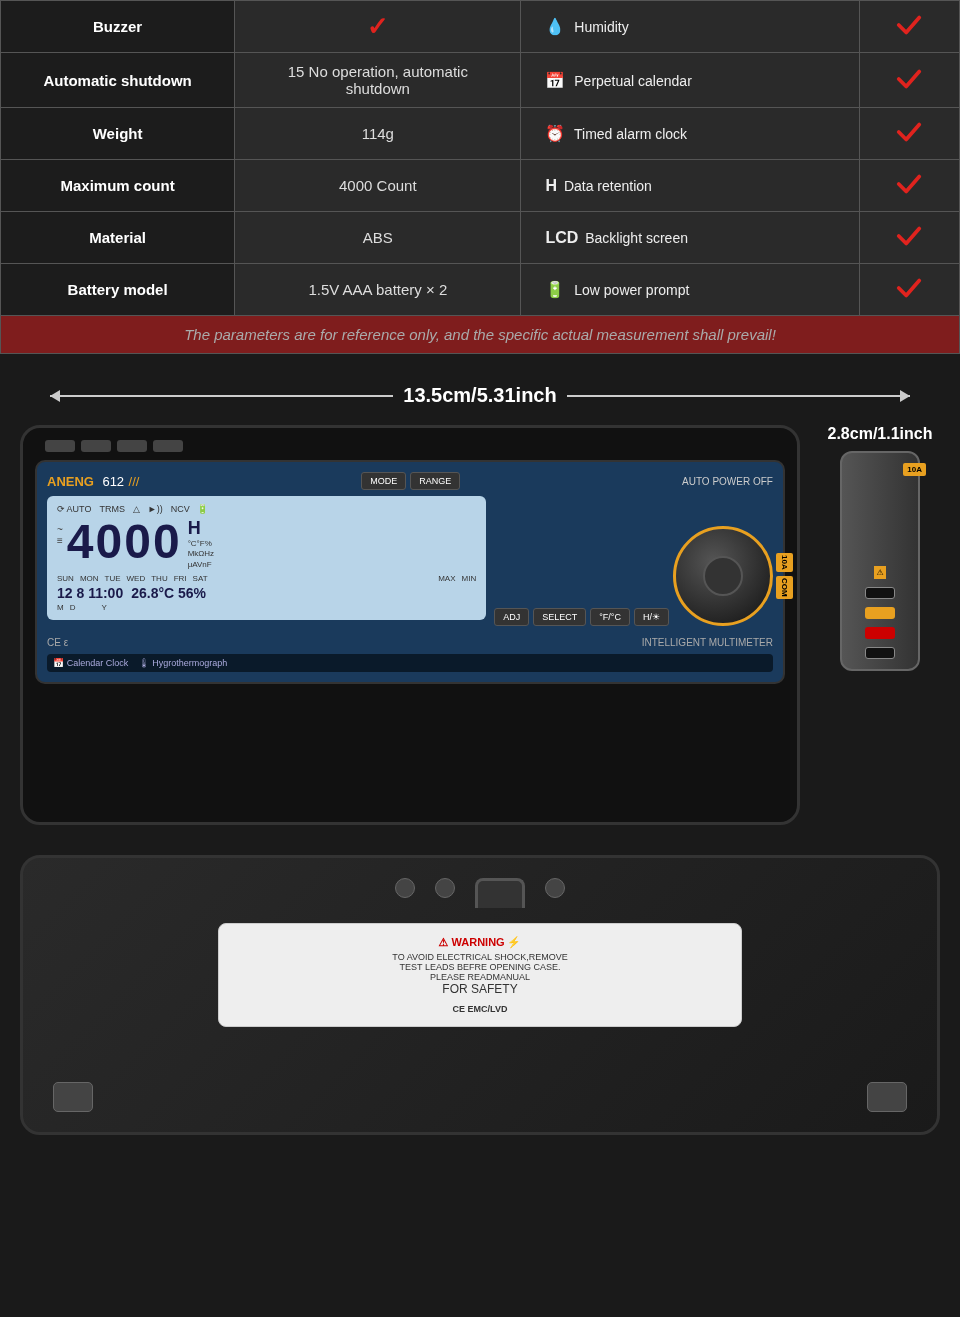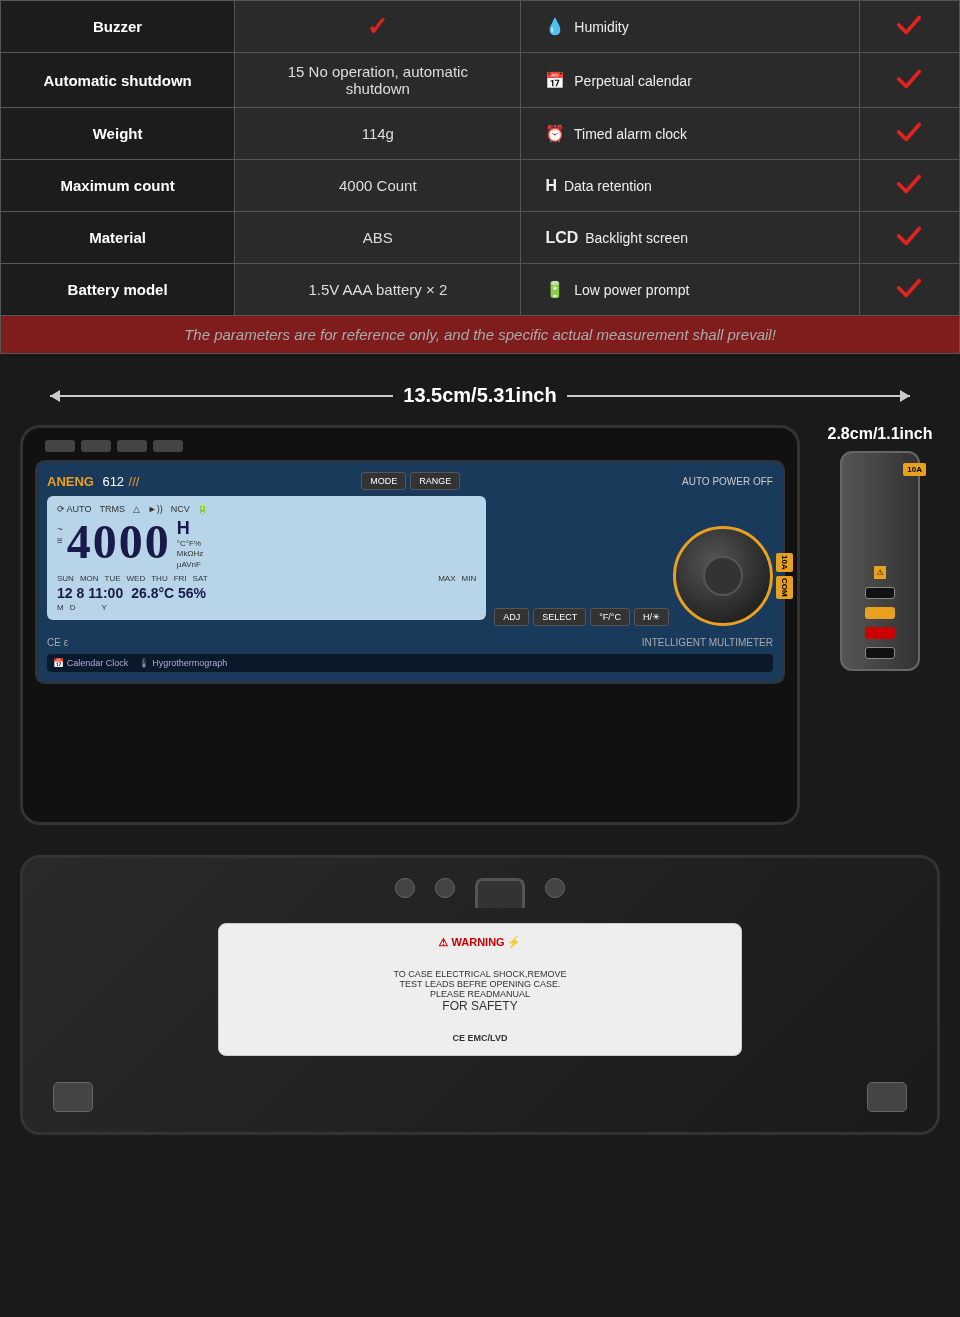--- a/index.html
+++ b/index.html
@@ -185,21 +185,21 @@
       gap: 8px;
       font-size: 9px;
       color: #333;
       margin-bottom: 4px;
     }
     .lcd-main-number {
       font-size: 48px;
       font-weight: bold;
       color: #1a1a4a;
       letter-spacing: 2px;
-      font-family: Liberation Serif, serif;
+      font-family: Liberation Sans, sans-serif;
       line-height: 1;
     }
     .ctrl-btn {
       background: #333;
       border: 1px solid #555;
       color: #fff;
       font-size: 9px;
       padding: 3px 8px;
       border-radius: 3px;
       text-align: center;
@@ -338,21 +338,21 @@
       width: 60%;
       text-align: center;
       color: #333;
       font-size: 9px;
       border: 1px solid #ccc;
     }
     .warning-title {
       font-weight: bold;
       font-size: 11px;
       color: #c00;
-      margin-bottom: 20px;
+      margin-bottom: 3px;
     }
     .back-corners {
       position: absolute;
       bottom: 20px;
       left: 30px;
       right: 30px;
       height: 30px;
       display: flex;
       justify-content: space-between;
     }
@@ -600,25 +600,25 @@
 
       <div class="back-top-buttons">
         <div class="back-button"></div>
         <div class="back-button"></div>
         <div class="back-hook"></div>
         <div class="back-button"></div>
       </div>
 
       <div class="back-warning-plate">
         <div class="warning-title">⚠ WARNING ⚡</div>
-        <div style="font-size:9px; color:#333;">TO CASE ELECTRICAL SHOCK,REMOVE</div>
+        <div style="font-size:9px; color:#333;">TO AVOID ELECTRICAL SHOCK,REMOVE</div>
         <div style="font-size:9px; color:#333;">TEST LEADS BEFRE OPENING CASE.</div>
         <div style="font-size:9px; color:#333;">PLEASE READMANUAL</div>
         <div style="font-size:12px; color:#333;">FOR SAFETY</div>
-        <div style="font-size:9px; font-weight:bold; color:#333; margin-top:20px;">
+        <div style="font-size:9px; font-weight:bold; color:#333; margin-top:8px;">
           <span>CE EMC/LVD</span>
         </div>
       </div>
 
       <div class="back-corners">
         <div class="corner-clip"></div>
         <div class="corner-clip"></div>
       </div>
     </div>
   </div>

